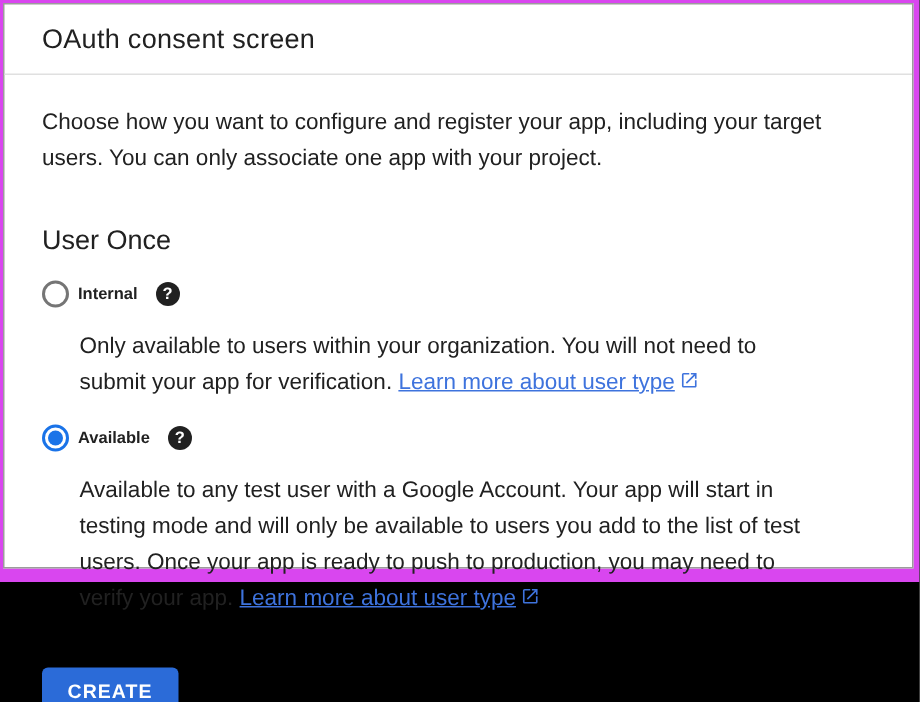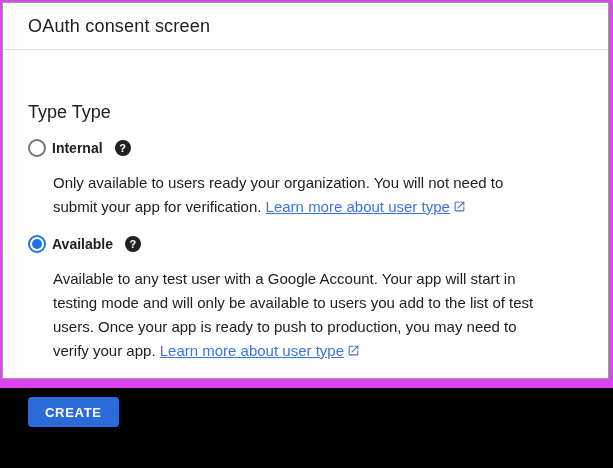--- a/index.html
+++ b/index.html
@@ -80,21 +80,21 @@
   }
   .radio.selected::after {
     content: "";
     position: absolute;
     top: 2px; left: 2px; right: 2px; bottom: 2px;
     border-radius: 50%;
     background: #1a73e8;
   }
   .option-label {
     margin-left: 6px;
-    font-size: 14px;
+    font-size: 11px;
     font-weight: 700;
     color: #212121;
   }
   .help-icon {
     margin-left: 12px;
     width: 16px;
     height: 16px;
     border-radius: 50%;
     background: #212121;
     color: #ffffff;
@@ -149,33 +149,34 @@
   <div class="card">
 
     <div class="card-header">
       <h1 class="page-title">OAuth consent screen</h1>
     </div>
 
     <div class="divider"></div>
 
     <div class="card-body">
 
+      <p class="intro">Choose how you want to configure and register your app, including your target users. You can only associate one app with your project.</p>
 
-      <h2 class="section-heading">Type Type</h2>
+      <h2 class="section-heading">User Once</h2>
 
       
       <div class="option-row">
         <span class="radio"></span>
         <span class="option-label">Internal</span>
         <span class="help-icon">
             <span>?</span>
           </span>
       </div>
 
-      <p class="option-desc"><span>Only available to users ready your organization. You will not need to submit your app for verification. </span><a class="link"><span>Learn more about user type</span><svg class="ext-icon" width="13" height="13" viewBox="0 0 24 24" fill="#3e73dd">
+      <p class="option-desc"><span>Only available to users within your organization. You will not need to submit your app for verification. </span><a class="link"><span>Learn more about user type</span><svg class="ext-icon" width="13" height="13" viewBox="0 0 24 24" fill="#3e73dd">
               <path d="M19 19H5V5h7V3H5a2 2 0 0 0-2 2v14a2 2 0 0 0 2 2h14c1.1 0 2-.9 2-2v-7h-2v7zM14 3v2h3.59l-9.83 9.83 1.41 1.41L19 6.41V10h2V3h-7z"></path>
             </svg></a></p>
 
       
       <div class="option-row">
         <span class="radio selected"></span>
         <span class="option-label">Available</span>
         <span class="help-icon">
             <span>?</span>
           </span>

